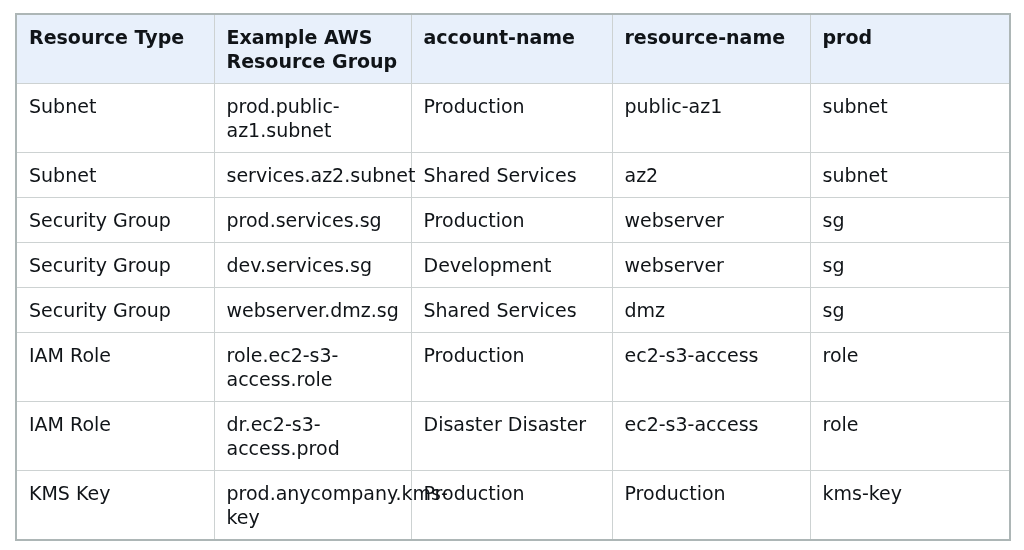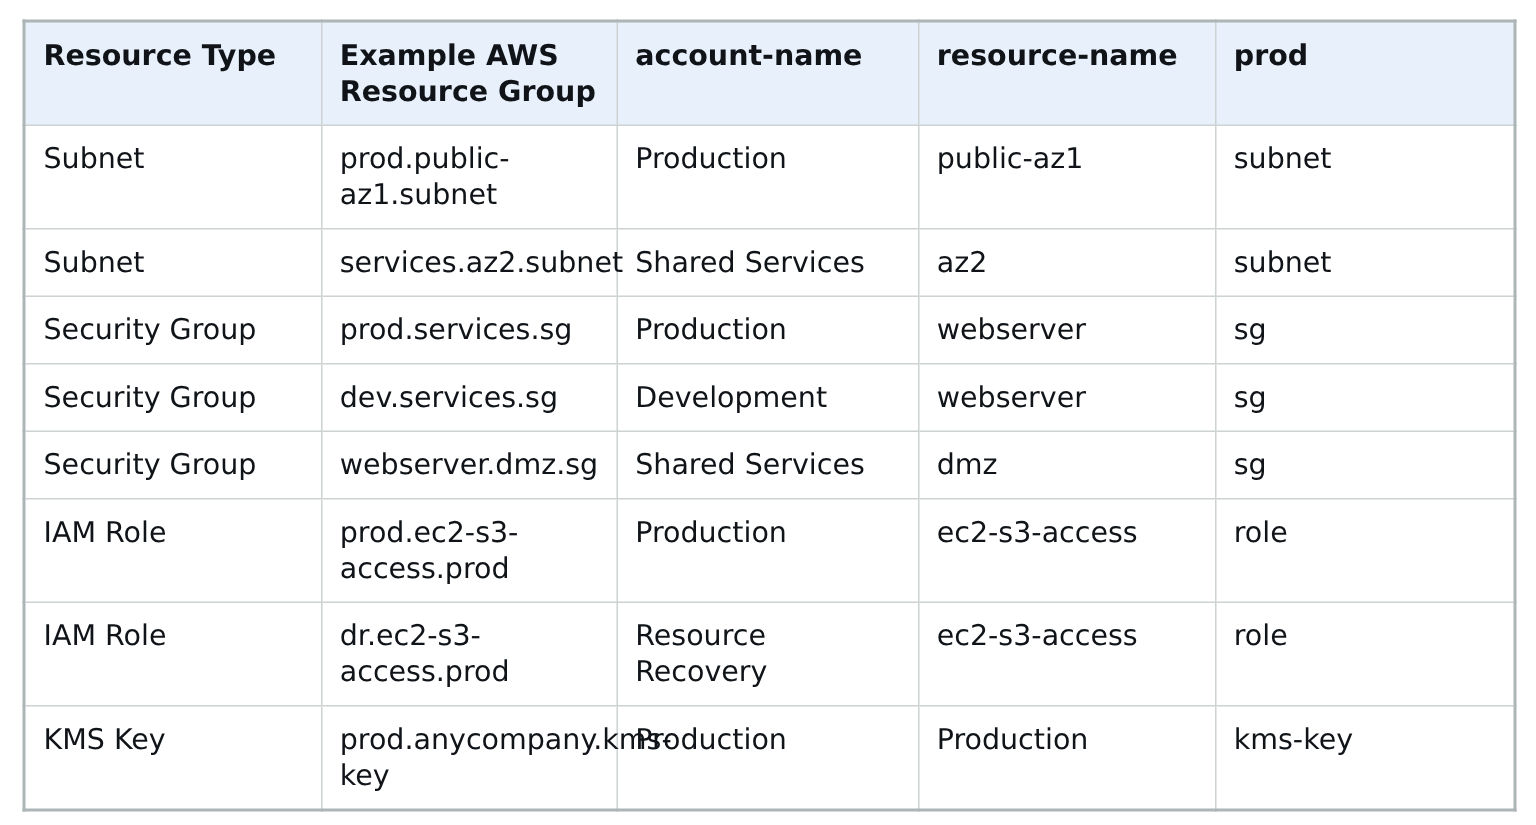--- a/index.html
+++ b/index.html
@@ -98,29 +98,29 @@
       </tr>
       <tr>
         <td class="c1">Security Group</td>
         <td class="c2">webserver.dmz.sg</td>
         <td class="c3">Shared Services</td>
         <td class="c4">dmz</td>
         <td class="c5">sg</td>
       </tr>
       <tr>
         <td class="c1">IAM Role</td>
-        <td class="c2">prod.ec2-s3-access.prod</td>
+        <td class="c2">role.ec2-s3-access.role</td>
         <td class="c3">Production</td>
         <td class="c4">ec2-s3-access</td>
         <td class="c5">role</td>
       </tr>
       <tr>
         <td class="c1">IAM Role</td>
         <td class="c2">dr.ec2-s3-access.prod</td>
-        <td class="c3">Resource Recovery</td>
+        <td class="c3">Disaster Disaster</td>
         <td class="c4">ec2-s3-access</td>
         <td class="c5">role</td>
       </tr>
       <tr>
         <td class="c1">KMS Key</td>
         <td class="c2">prod.anycompany.kms-key</td>
         <td class="c3">Production</td>
         <td class="c4">Production</td>
         <td class="c5">kms-key</td>
       </tr>

